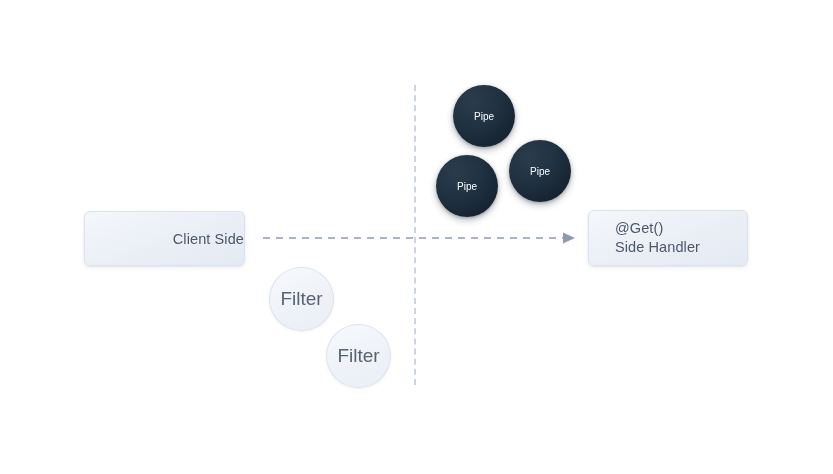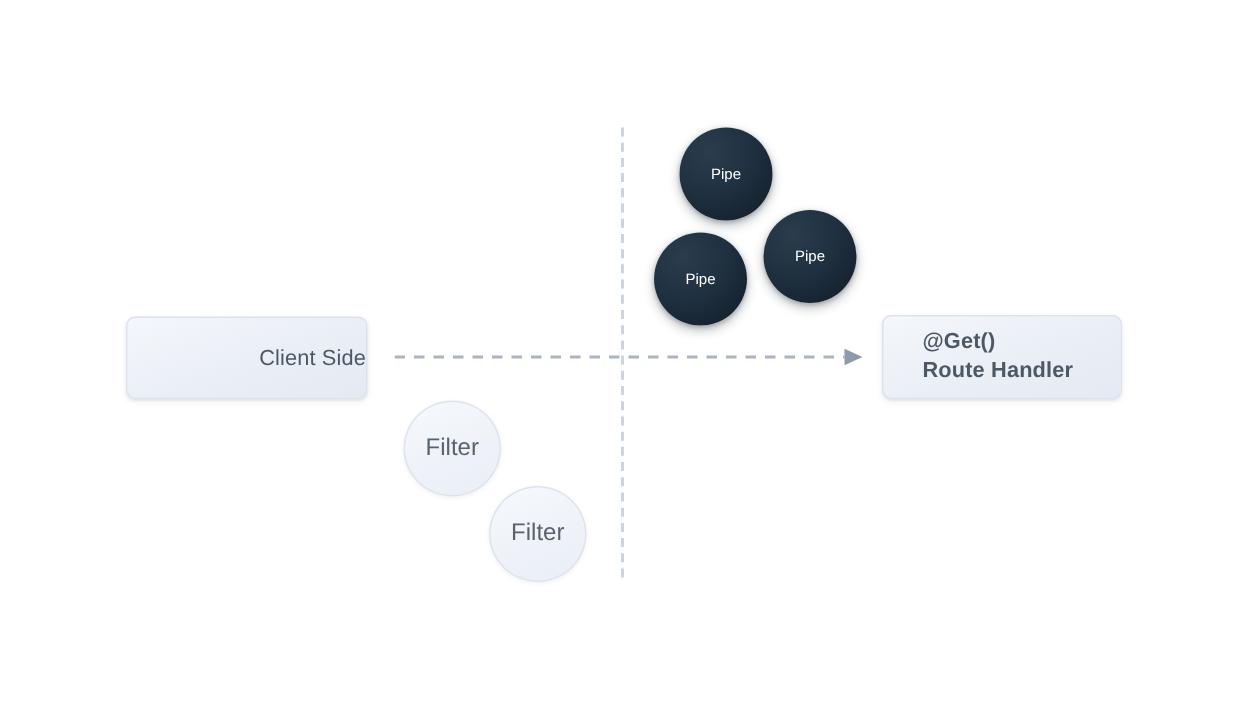--- a/index.html
+++ b/index.html
@@ -44,21 +44,21 @@
   }
   #handler-box {
     left: 588px;
     top: 210px;
     width: 160px;
     height: 56px;
     justify-content: flex-start;
     padding-left: 26px;
   }
   #handler-box .lines {
-    font-weight: bold;
+    font-weight: normal;
     line-height: 1.32;
     color: #4d5867;
     font-size: 14.5px;
   }
 
   
   #v-divider {
     position: absolute;
     left: 414px;
     top: 85px;
@@ -88,21 +88,21 @@
                 #2b3c4c 0%, #213343 38%, #182634 72%, #111d29 100%);
     color: #ffffff;
     font-size: 10px;
     box-shadow: 0 3px 7px rgba(16, 26, 38, 0.30),
                 0 1px 3px rgba(16, 26, 38, 0.22);
   }
   .filter {
     background: linear-gradient(158deg, #f6f9fc 0%, #eef2f8 60%, #e9eff6 100%);
     border: 1px solid #dce3ed;
     color: #58636f;
-    font-size: 16px;
+    font-size: 19px;
     box-shadow: 0 1px 3px rgba(45, 62, 86, 0.08);
     justify-content: center;
   }
 
   #pipe-top    { left: 453px; top: 85px;  width: 62px; height: 62px; }
   #pipe-left   { left: 436px; top: 155px; width: 62px; height: 62px; }
   #pipe-right  { left: 509px; top: 140px; width: 62px; height: 62px; }
 
   #filter-top    { left: 269px; top: 267px; width: 65px; height: 64px; }
   #filter-bottom { left: 326px; top: 324px; width: 65px; height: 64px; }
@@ -119,21 +119,21 @@
     <polygon points="300,1.5 312,7 300,12.5" fill="#8f9bad"></polygon>
   </svg>
 
   <div class="node-box" id="client-box">
     <span>Client Side</span>
   </div>
 
   <div class="node-box" id="handler-box">
     <div class="lines">
       <div>@Get()</div>
-      <div>Route Handler</div>
+      <div>Side Handler</div>
     </div>
   </div>
 
   <div class="circle pipe" id="pipe-top">
     <span>Pipe</span>
   </div>
   <div class="circle pipe" id="pipe-left">
     <span>Pipe</span>
   </div>
   <div class="circle pipe" id="pipe-right">

